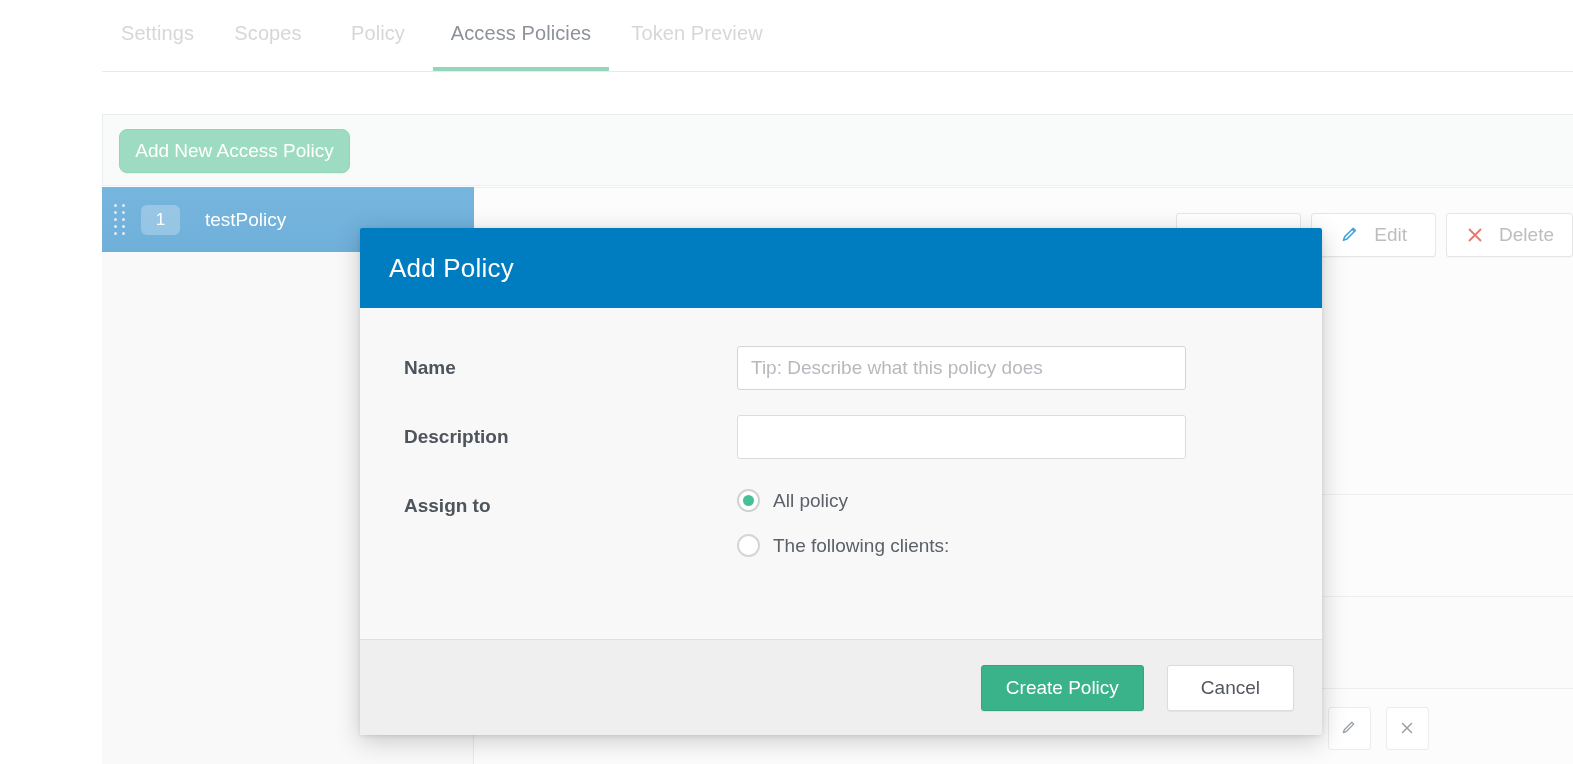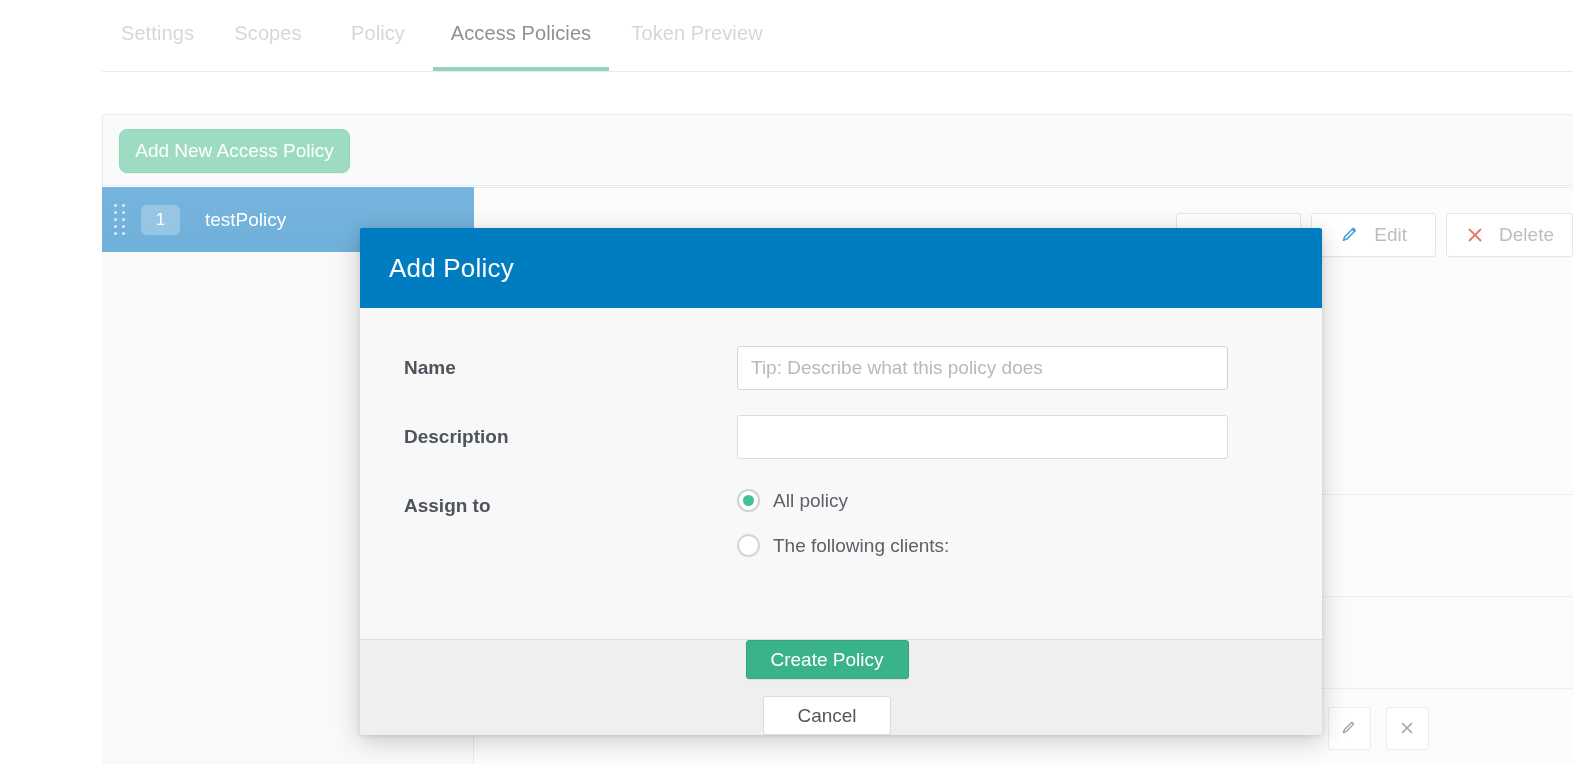--- a/index.html
+++ b/index.html
@@ -226,21 +226,21 @@
   }
   .form-label {
     width: 333px;
     padding-top: 11px;
     font-size: 19px;
     font-weight: bold;
     color: #4e545c;
   }
   .form-field { flex: 1; }
   .text-input {
-    width: 491px; height: 44px;
+    width: 449px; height: 44px;
     background: #ffffff;
     border: 1px solid #dcdcdc;
     border-radius: 3px;
     padding: 0 13px;
     font-size: 19px;
     color: #5a5f66;
     font-family: "Liberation Sans", sans-serif;
     outline: none;
   }
   .text-input::placeholder { color: #b6b9bd; }
@@ -277,22 +277,21 @@
   }
 
   .modal-footer {
     height: 96px;
     background: #efefef;
     border-top: 1px solid #dfdfdf;
     display: flex;
     align-items: center;
     justify-content: flex-end;
     padding-right: 28px;
-    gap: 17px;
-    flex-direction: column;
+    gap: 23px;
   }
   .btn-primary {
     height: 46px;
     padding: 0 24px;
     background: #3bb38a;
     border: 1px solid #36a57f;
     border-radius: 3px;
     color: #ffffff;
     font-size: 19px;
     cursor: pointer;

